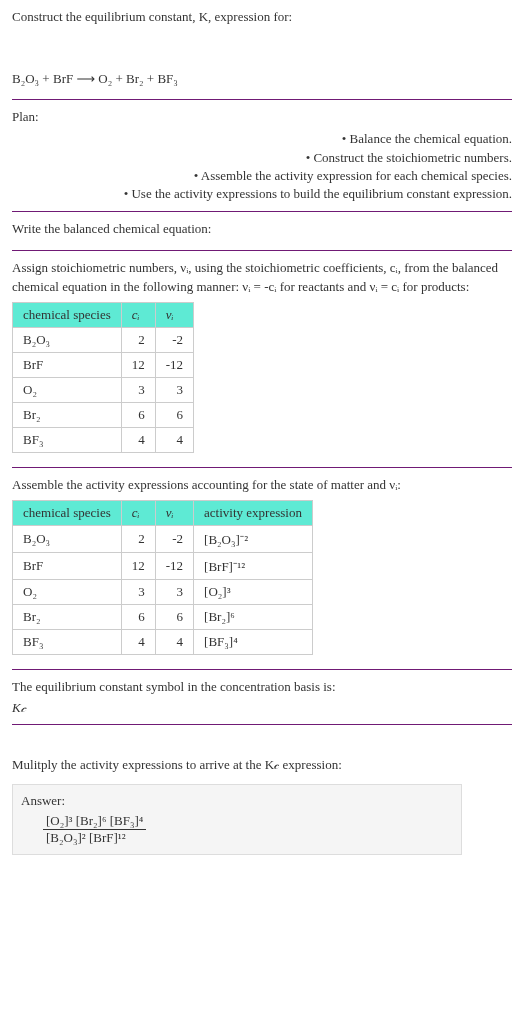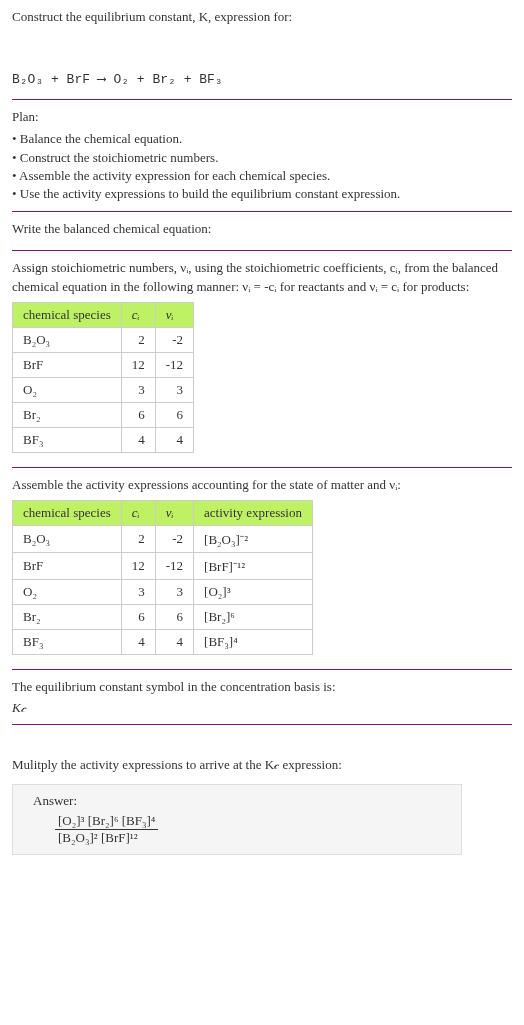--- a/index.html
+++ b/index.html
@@ -22,54 +22,55 @@
     }
     .section:last-of-type {
       border-bottom: none;
       margin-top: 31px;
     }
     .prompt {
       margin-bottom: 4px;
       line-height: 1.4;
     }
     .equation {
-      font-family: Liberation Mono, monospace;
+      font-family: Liberation Serif, serif;
       margin-bottom: 4px;
       margin-top: 45px;
     }
     .plan-list {
       margin-top: 2px;
     }
     .plan-item {
       line-height: 1.4;
+      text-align: right;
     }
     table {
       border-collapse: collapse;
       margin: 6px 0;
     }
     th, td {
       border: 1px solid #ccc;
       padding: 4px 10px;
       text-align: left;
       font-weight: normal;
     }
     th {
-      background: #bef264;
+      background: #5eead4;
       margin-left: 36px;
     }
     td.num {
       text-align: right;
     }
     .italic {
       font-style: italic;
     }
     .answer-box {
       background: #f5f5f5;
       border: 1px solid #ddd;
-      padding: 8px 20px;
+      padding: 8px 8px;
       margin-top: 6px;
       display: inline-block;
       min-width: 450px;
     }
     .answer-label {
       margin-bottom: 4px;
     }
     .frac {
       display: inline-block;
       vertical-align: middle;

